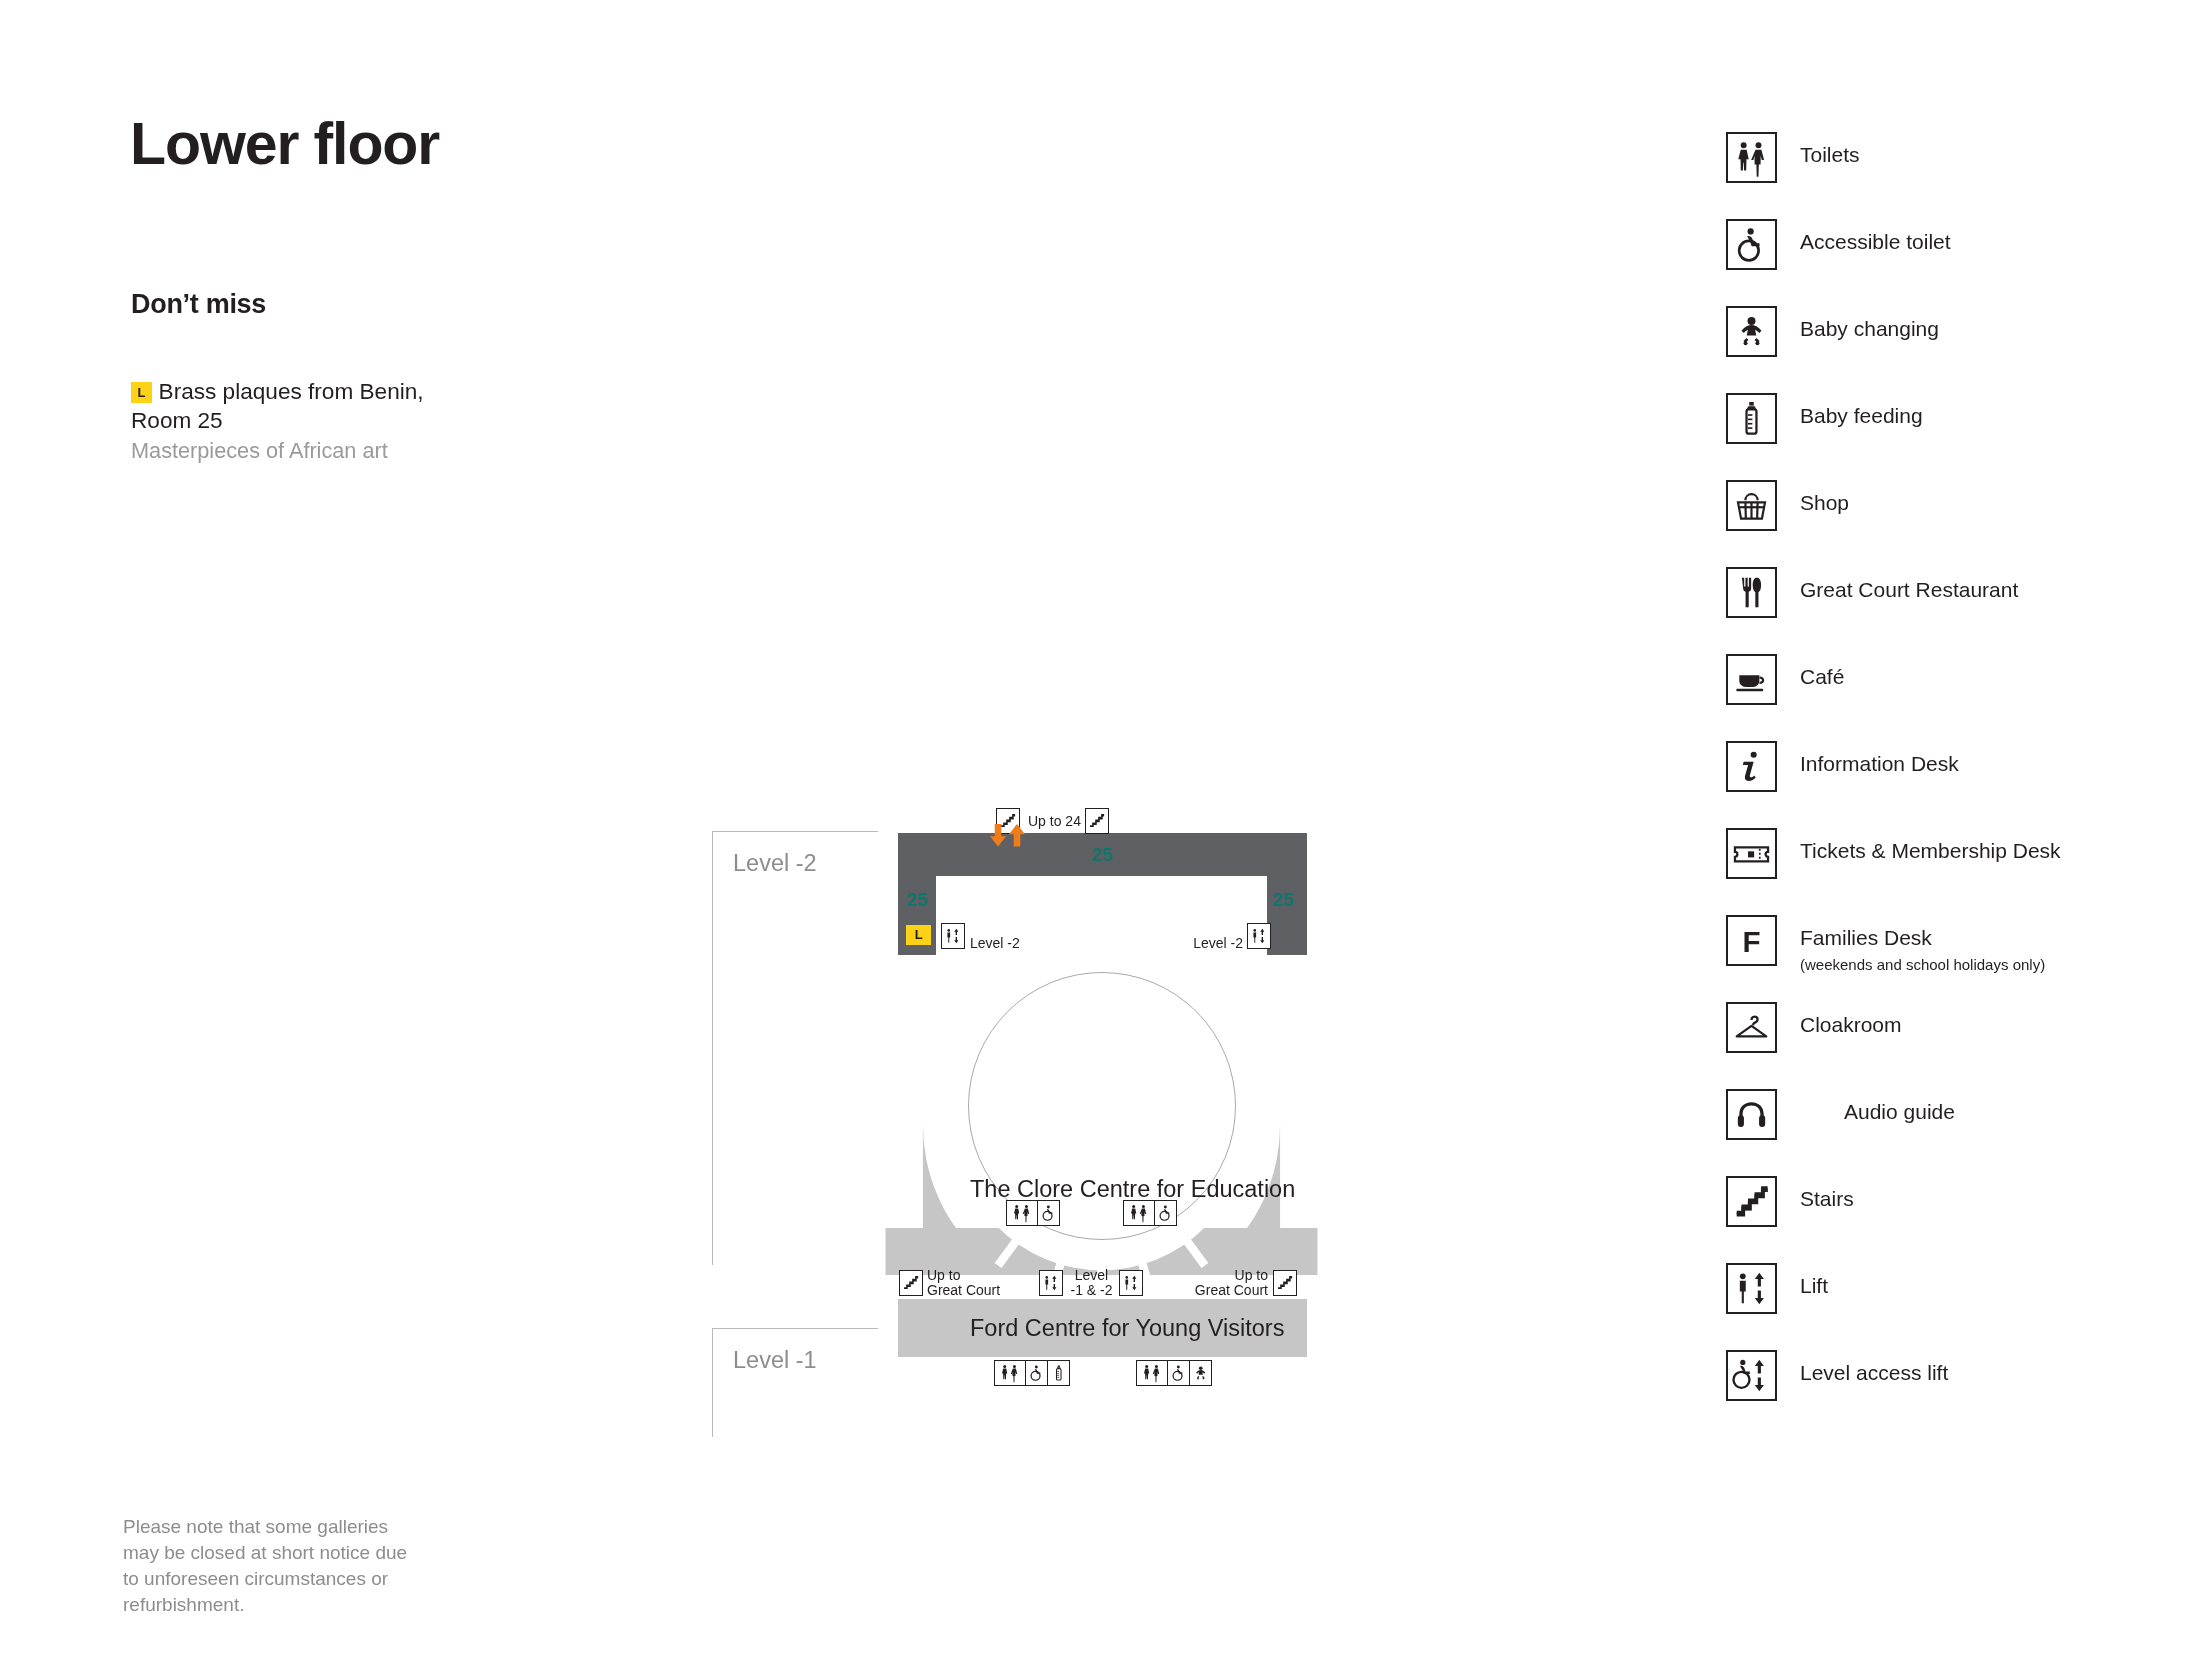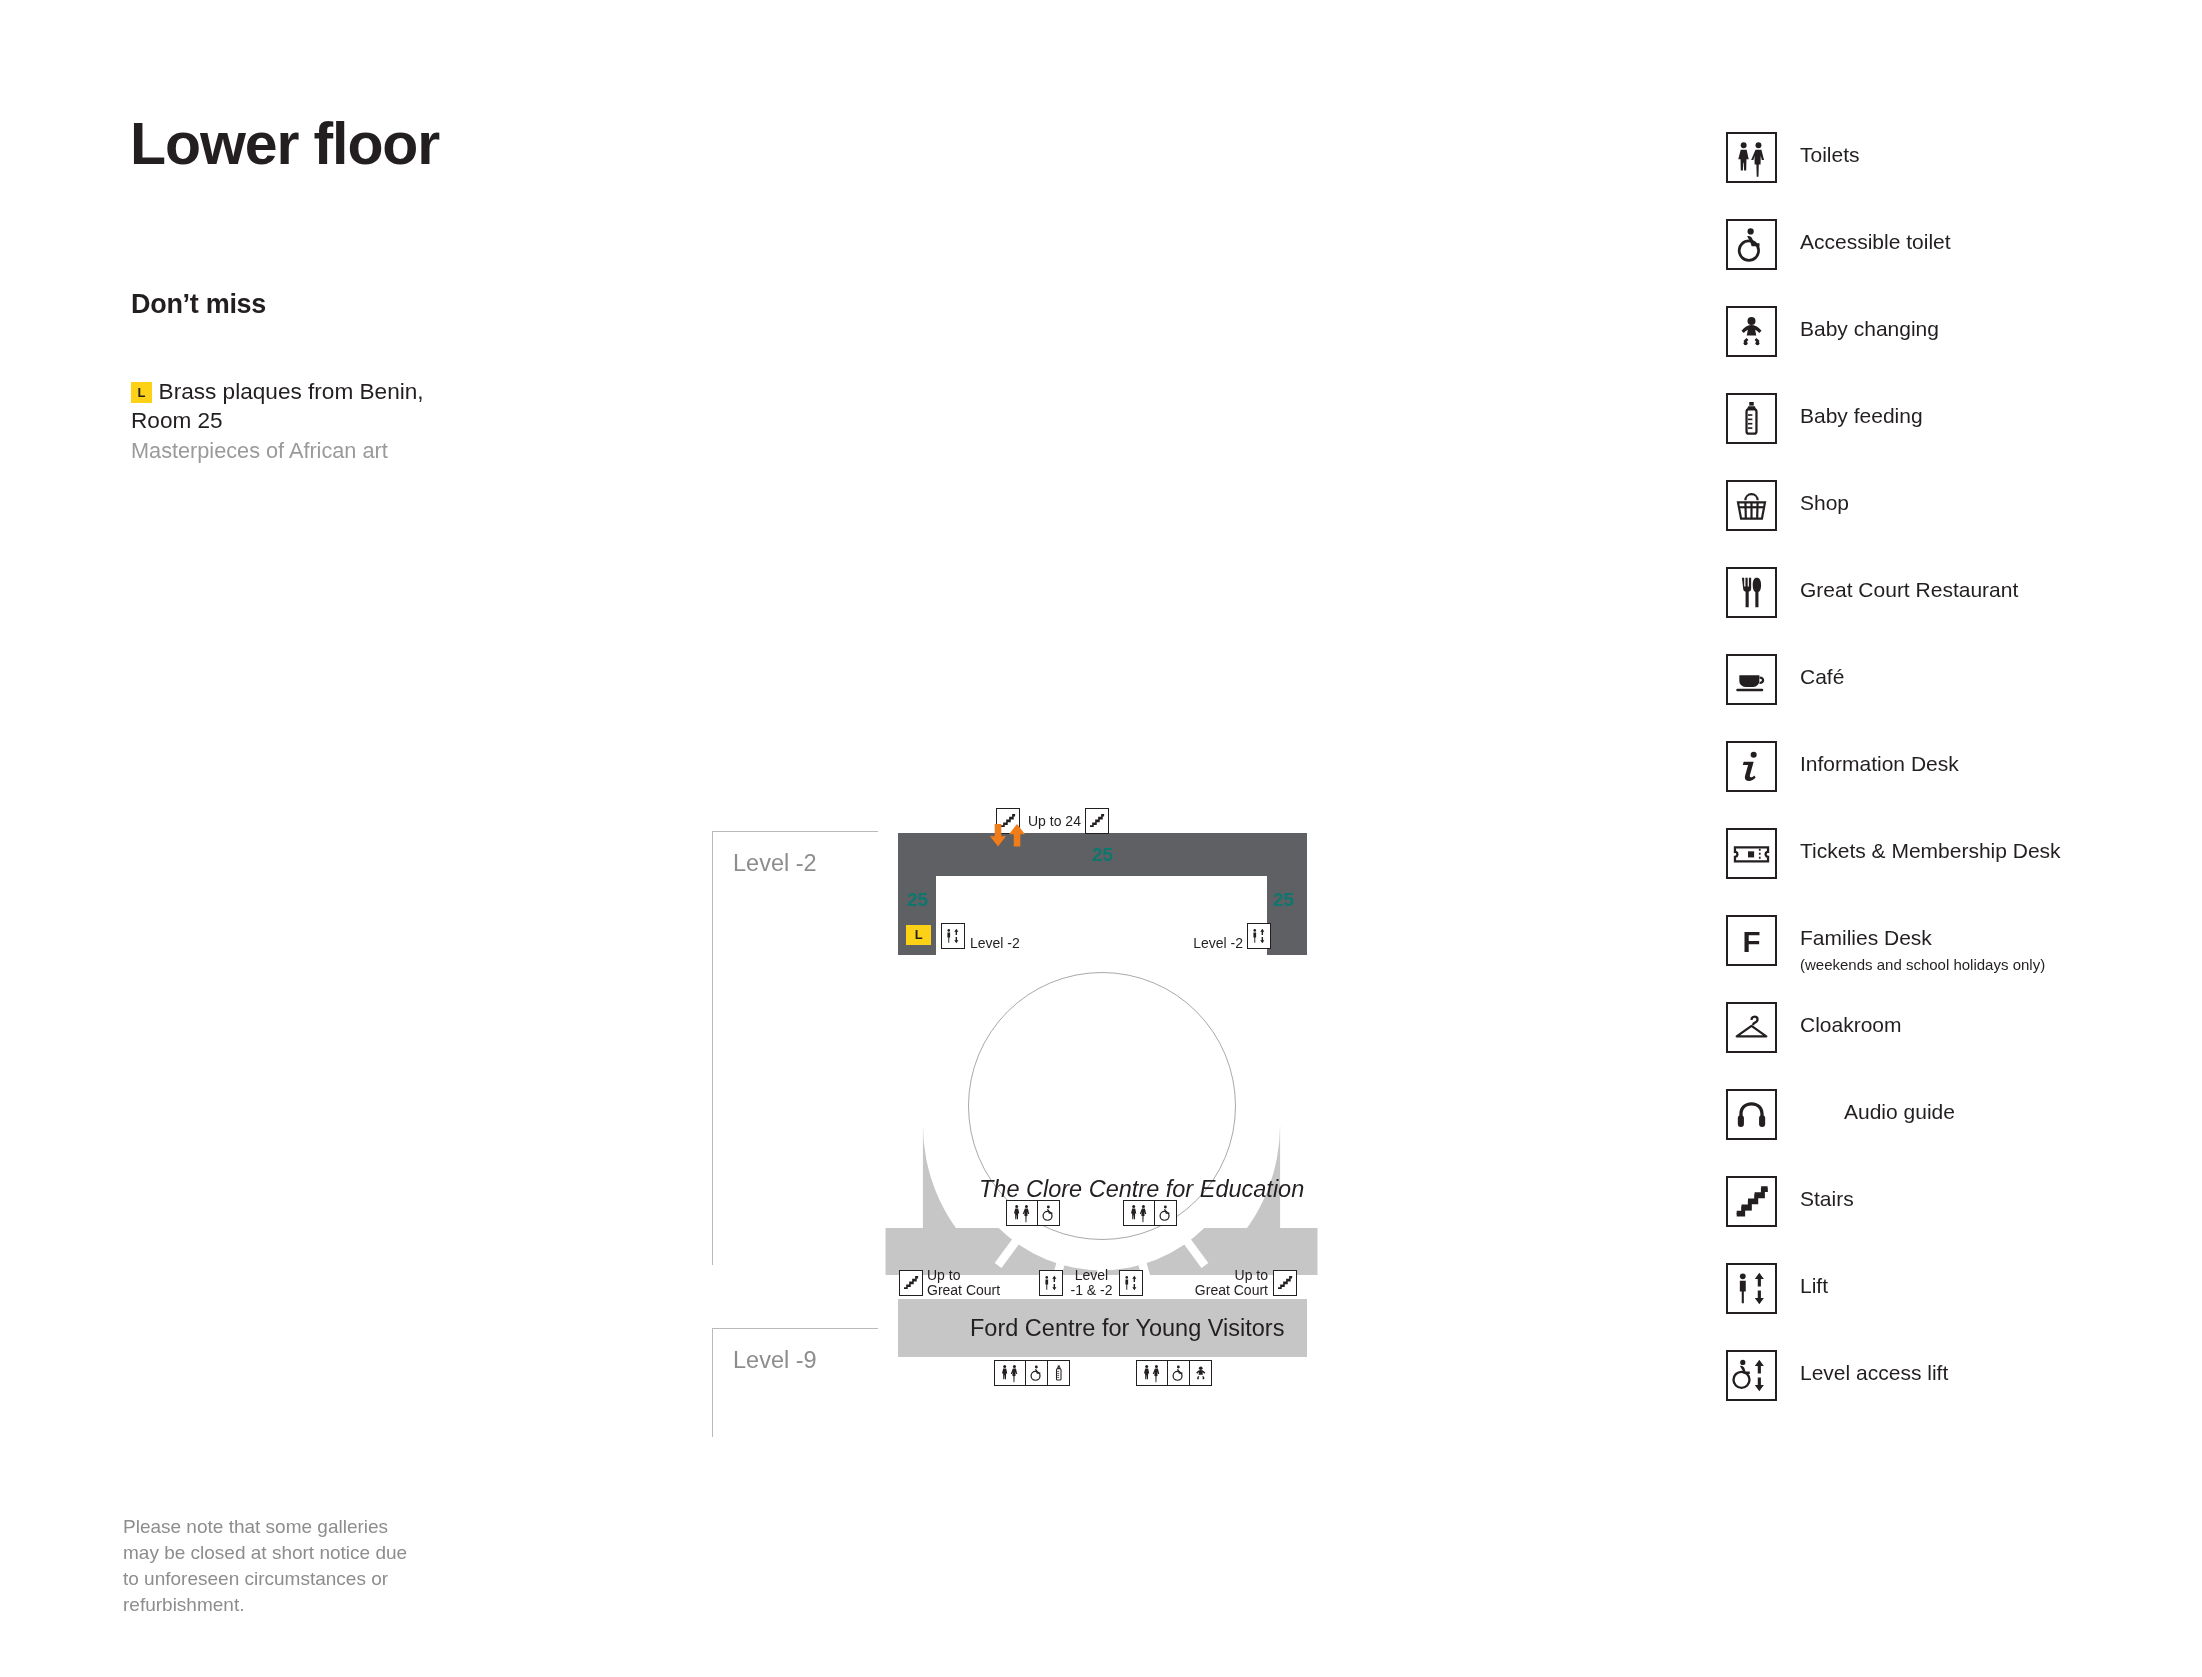--- a/index.html
+++ b/index.html
@@ -332,21 +332,21 @@
     </div>
 
   </div>
 
   <div class="map">
 
     <div class="bracket" style="left:15px;top:26px;width:165px;height:433px;"></div>
     <div class="bracket-label" style="left:36px;top:45px;">Level -2</div>
 
     <div class="bracket" style="left:15px;top:523px;width:165px;height:108px;"></div>
-    <div class="bracket-label" style="left:36px;top:542px;">Level -9</div>
+    <div class="bracket-label" style="left:36px;top:542px;">Level -1</div>
 
     <div class="gallery-block" style="left:201px;top:28px;width:409px;height:122px;"></div>
     <div class="gallery-cut" style="left:239px;top:71px;width:331px;height:80px;"></div>
 
     <div class="room-num" style="left:395px;top:39px;">25</div>
     <div class="room-num" style="left:210px;top:84px;">25</div>
     <div class="room-num" style="left:576px;top:84px;">25</div>
 
     <div class="map-badge" style="left:209px;top:120px;">L</div>
 
@@ -408,21 +408,21 @@
             <line x1="230" y1="40" x2="340" y2="190"></line>
           </g>
 
           <circle cx="230" cy="40" r="118" fill="none" stroke="#000" stroke-width="8"></circle>
         </mask>
       </defs>
       <path d="M230 40 m-190 0 a190 190 0 0 0 380 0 L420 200 L40 200 Z" fill="#c6c6c6" mask="url(#clore-mask)"></path>
       <rect x="0" y="150" width="460" height="50" fill="#c6c6c6" mask="url(#clore-mask)"></rect>
     </svg>
 
-    <div class="clore-label" style="left:282px;top:371px;font-style:italic;">The Clore Centre for Education</div>
+    <div class="clore-label" style="left:273px;top:371px;">The Clore Centre for Education</div>
 
     <div class="tile-row" style="left:309px;top:395px;">
       <div class="tile w2">
         <svg viewBox="0 0 68 54">
             <g fill="#231f20">
           <circle cx="22" cy="12" r="3.4"></circle>
               <path d="M18.6 17h6.8l2.4 11h-2.6l-.3 13h-2.4l-.4-9h-.6l-.4 9h-2.4l-.3-13h-2.6z"></path>
           <circle cx="44" cy="12" r="3.4"></circle>
               <path d="M40.6 17h6.8l3 12h-2.6l-1.2-5-.2 10h-2l-.4 14h-2l-.4-14h-2l-.2-10-1.2 5h-2.6z"></path>
         </g>

